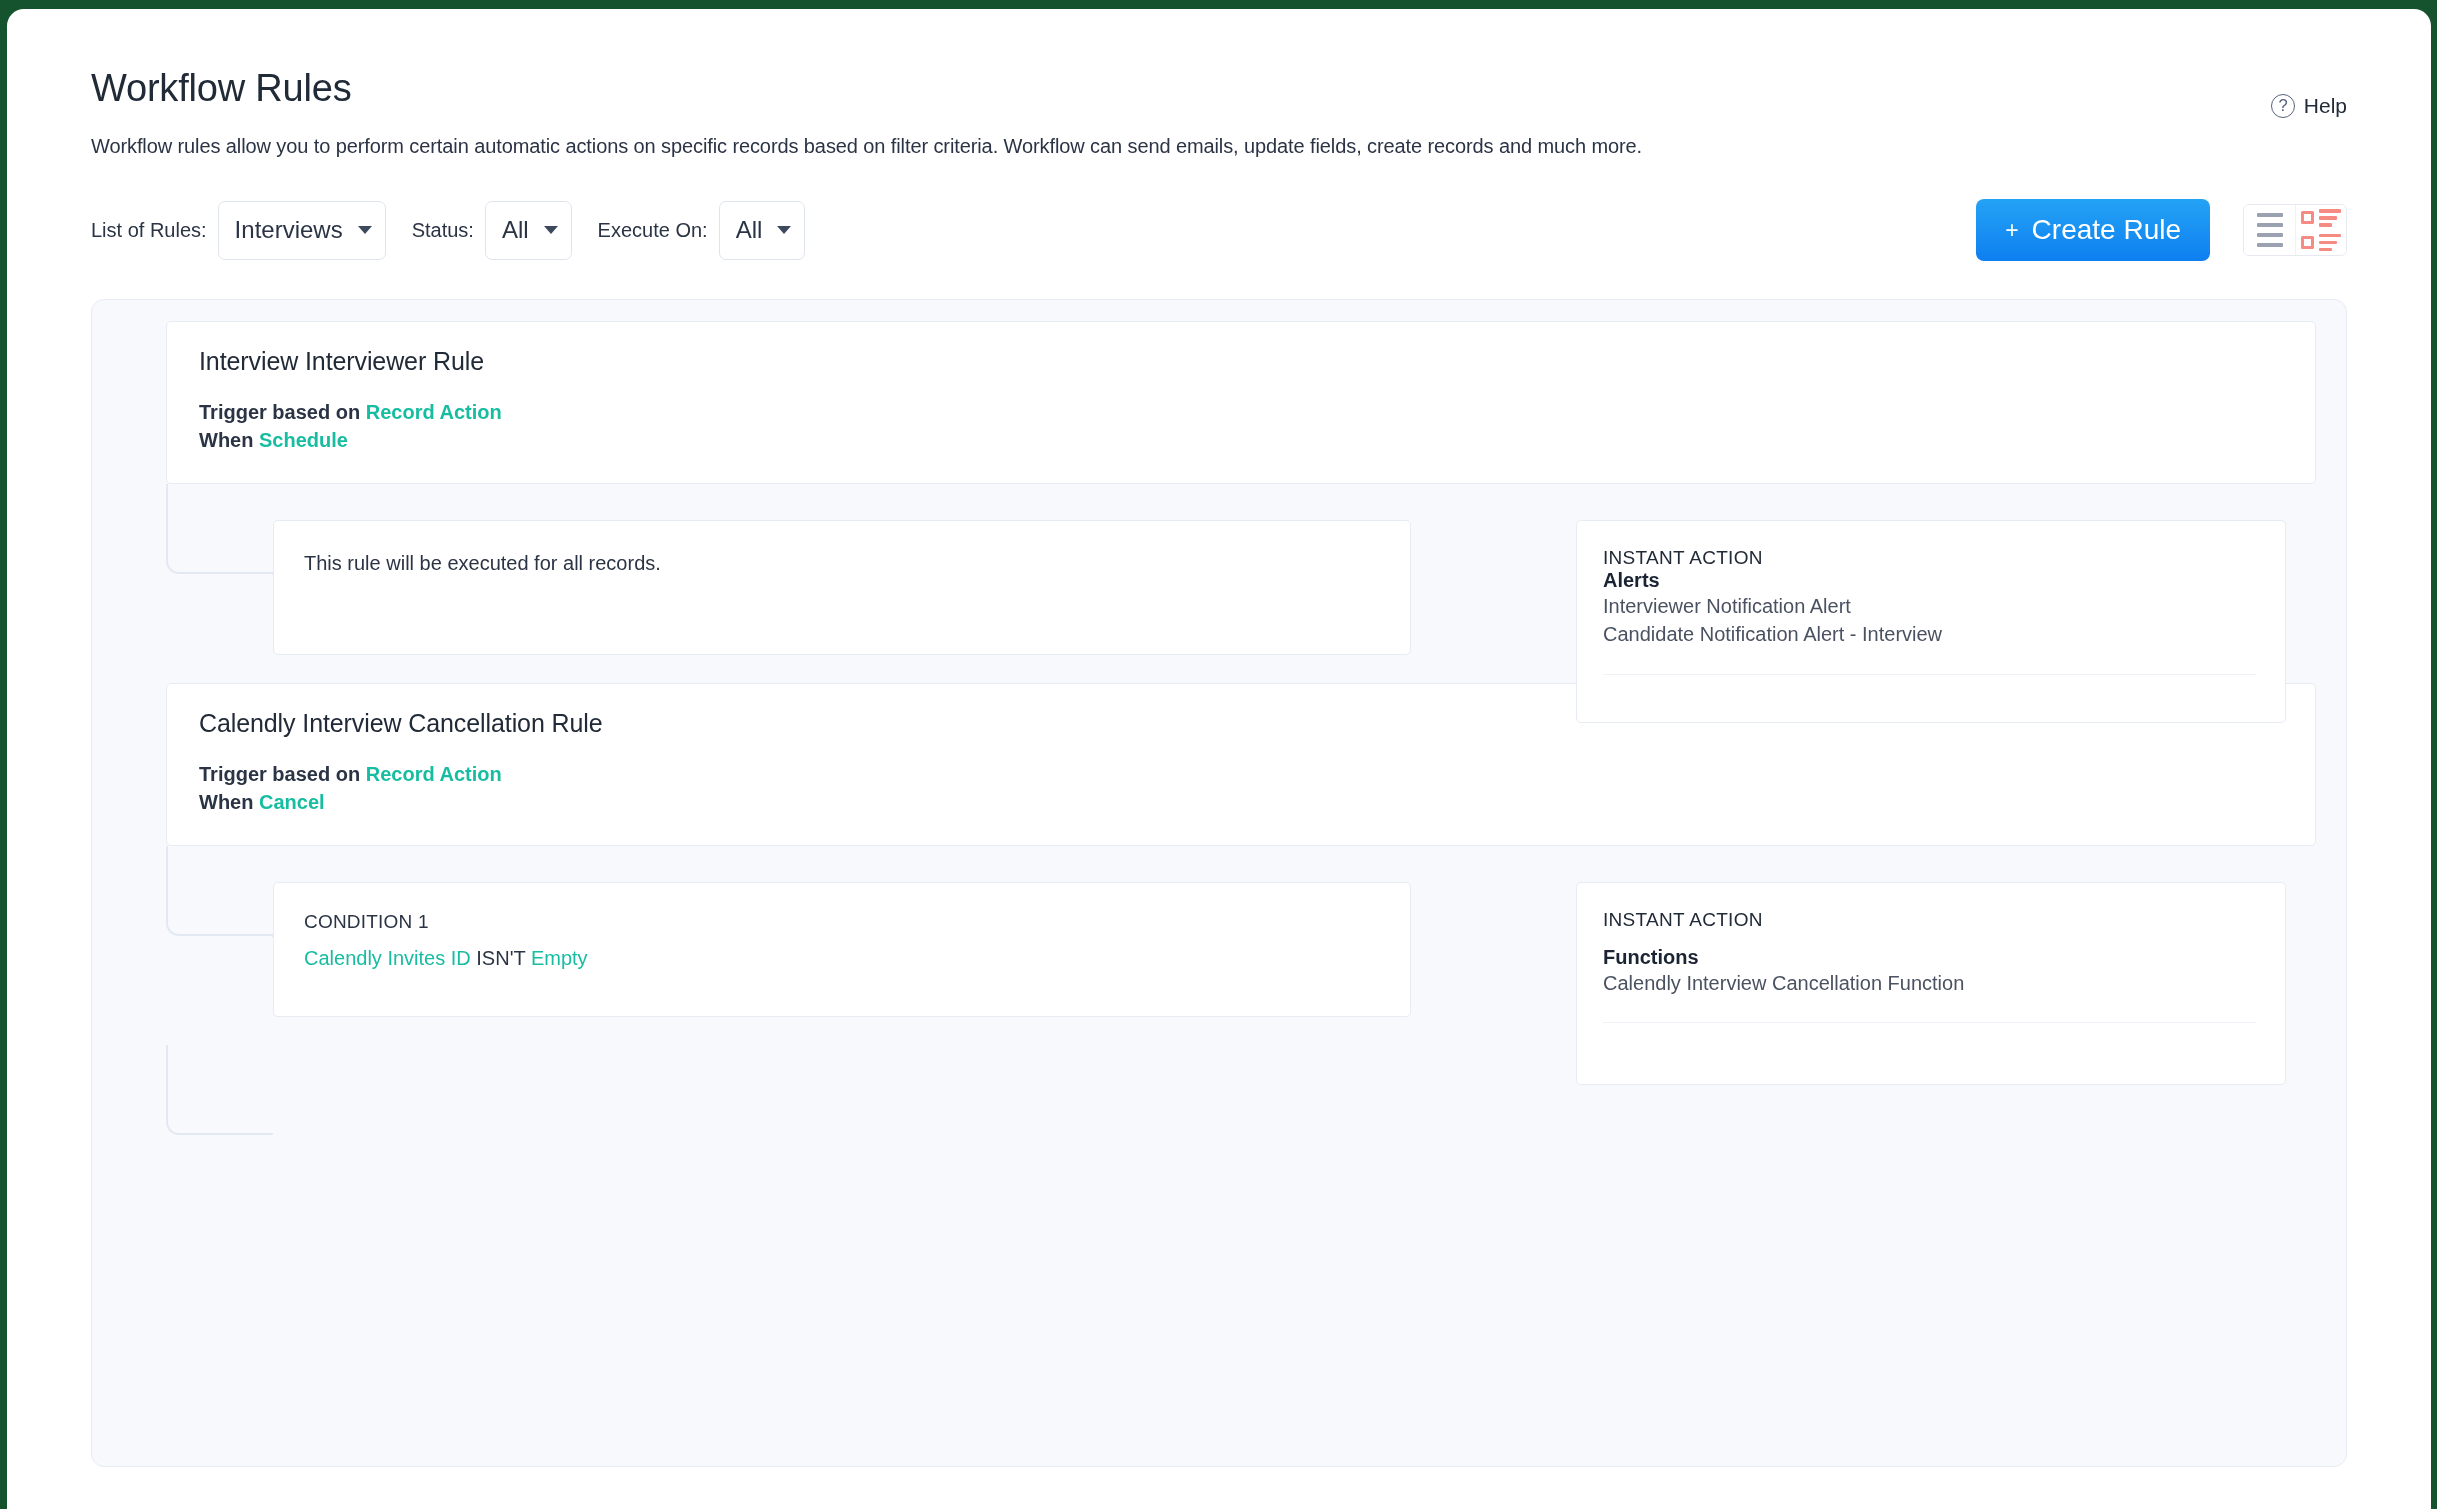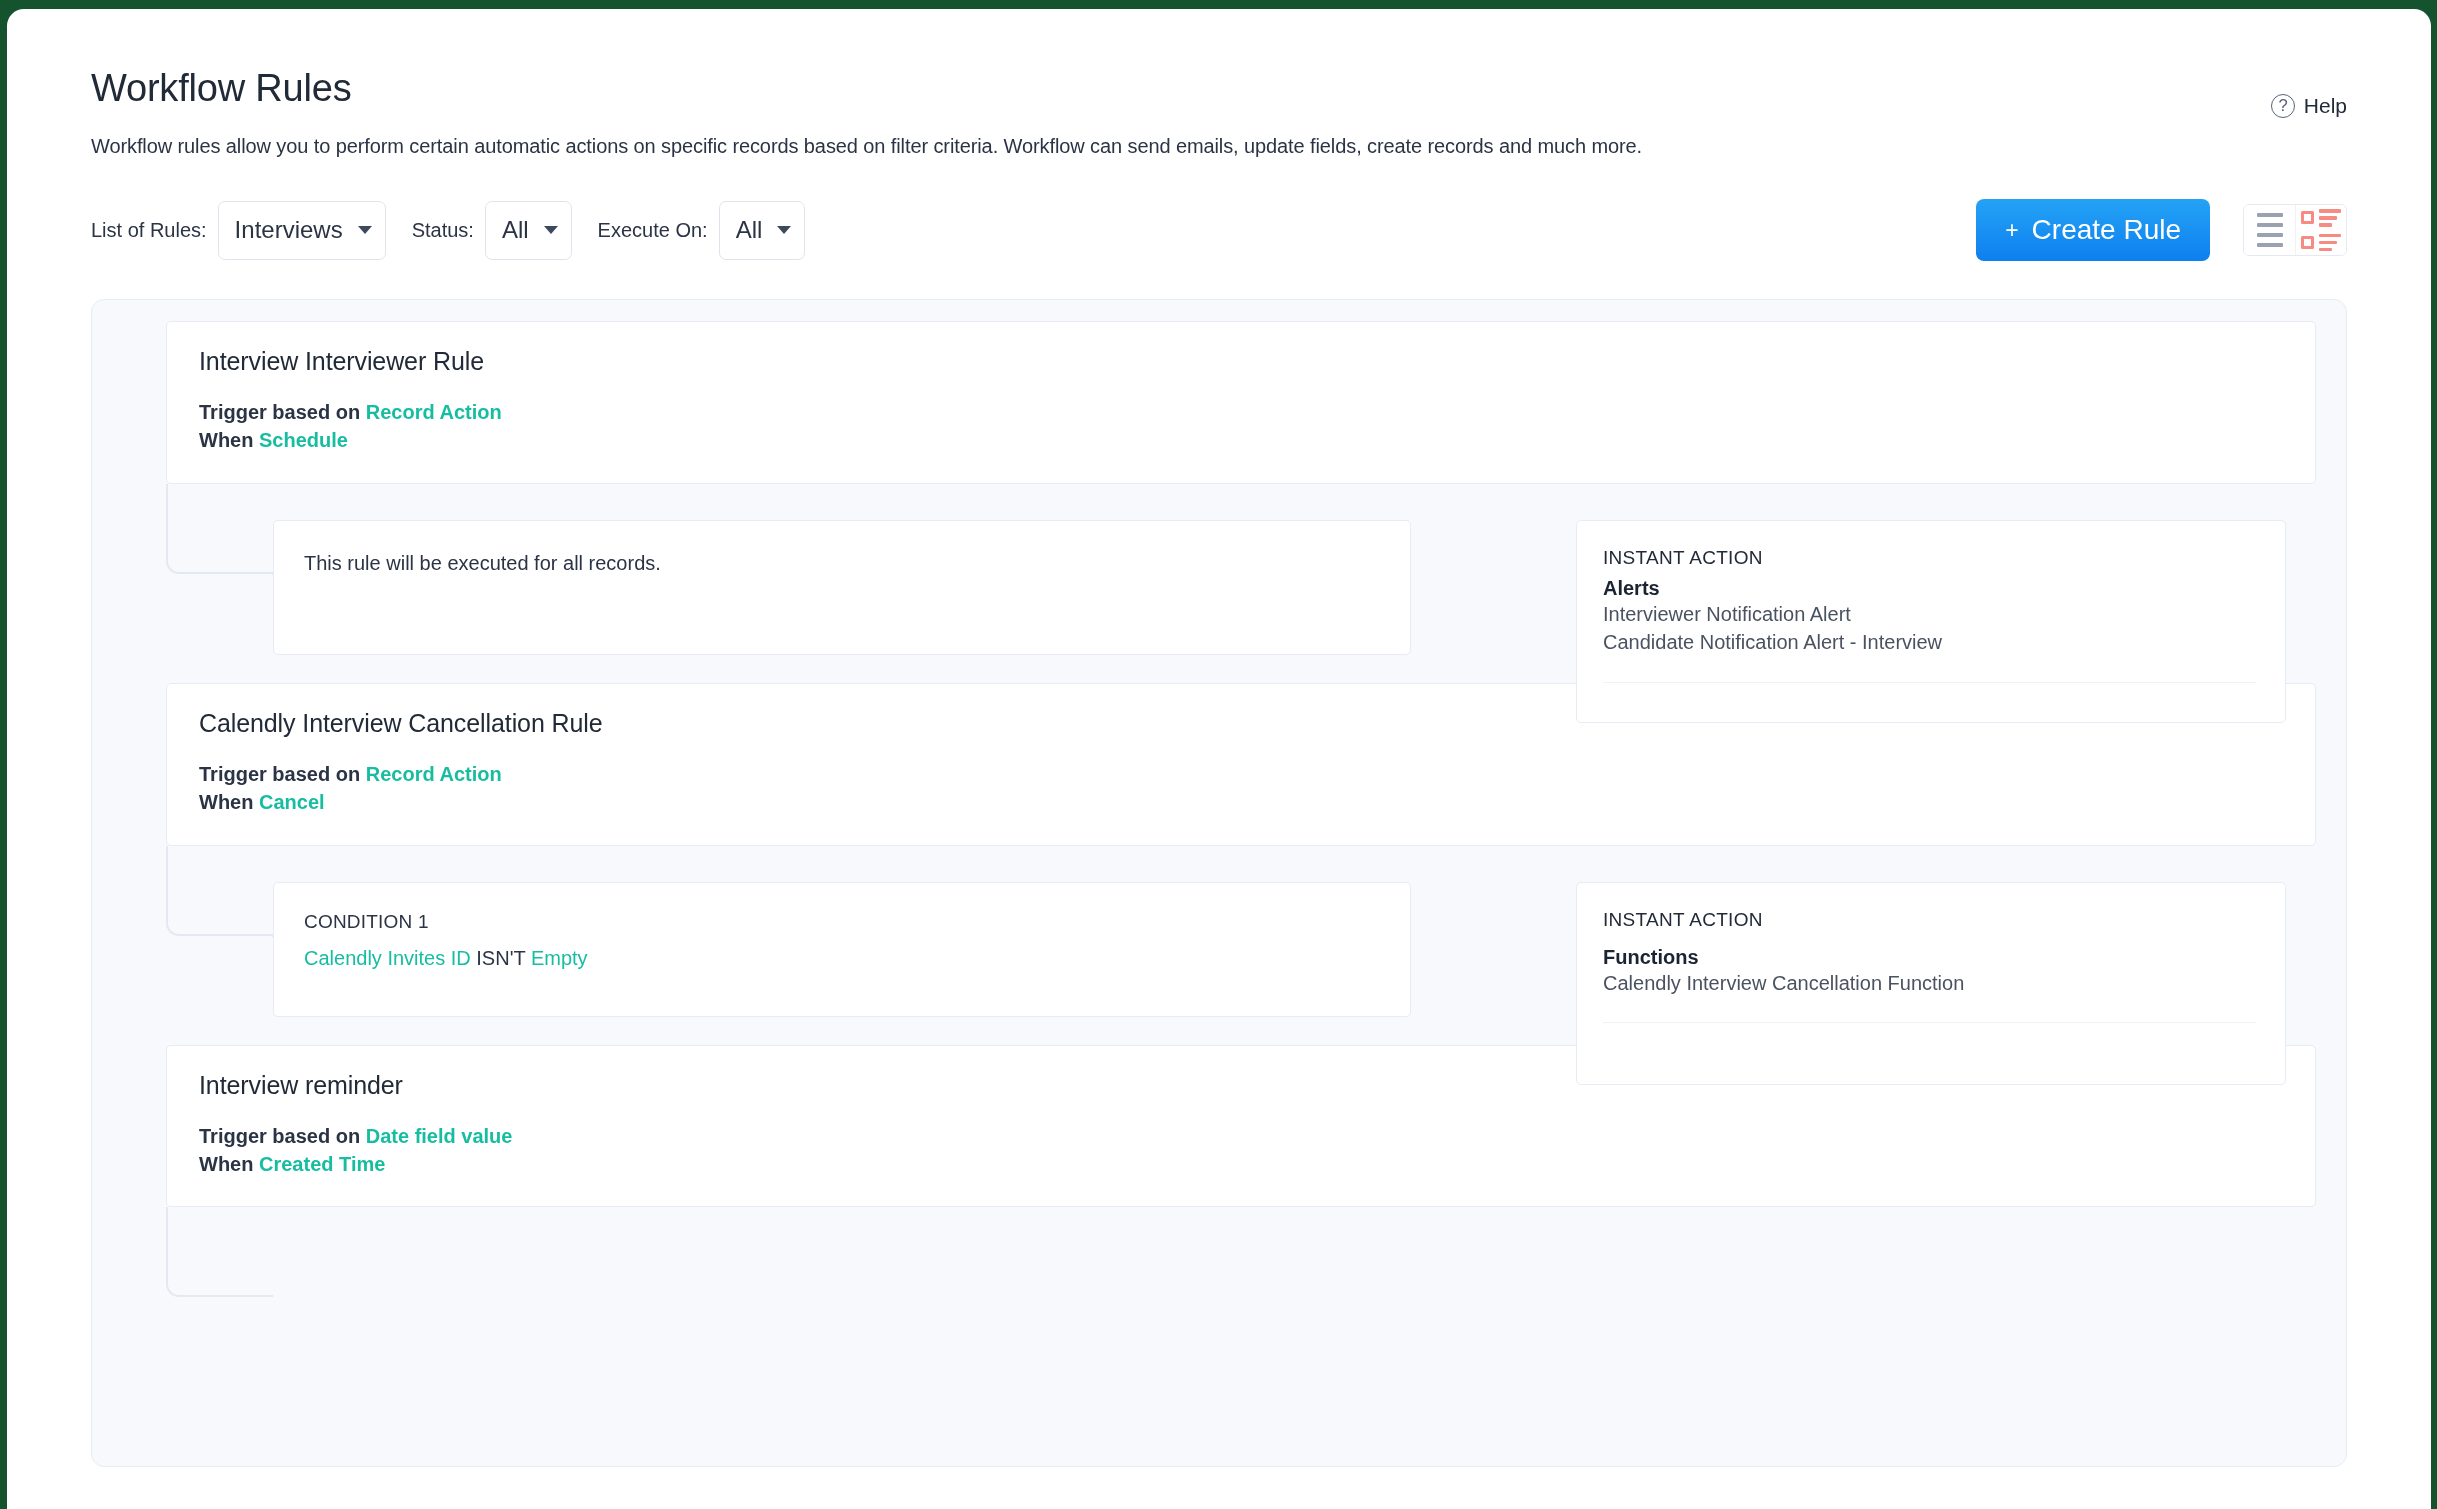--- a/index.html
+++ b/index.html
@@ -268,21 +268,21 @@
     z-index: 2;
   }
   .action-kicker {
     font-size: 19px; color: #212a37;
     letter-spacing: 0.3px;
     font-weight: 400;
   }
   .action-type {
     font-size: 20px; color: #1b2433;
     font-weight: 700;
-    margin-top: 8px;
+    margin-top: 0;
   }
   .action-type.gap { margin-top: 15px; }
   .action-item {
     font-size: 20px;
     color: #4a5261;
     line-height: 1.42;
   }
   .action-sep {
     margin-top: 25px;
     height: 1.5px;
@@ -438,33 +438,20 @@
           <div class="action-box">
             <div class="action-kicker">INSTANT ACTION</div>
             <div class="action-type gap">Functions</div>
             <div class="action-item">Calendly Interview Cancellation Function</div>
             <div class="action-sep"></div>
           </div>
         </div>
       </div>
 
       <div class="rule-block">
-        <div class="rule-card">
-          <div class="rule-name">Interview reminder</div>
-          <div class="rule-meta">
-            <div class="rule-meta-line">
-              <span>Trigger based on</span>
-              <span class="accent">Date field value</span>
-            </div>
-            <div class="rule-meta-line">
-              <span>When</span>
-              <span class="accent">Created Time</span>
-            </div>
-          </div>
-        </div>
 
         <div class="rule-body">
           <div class="connector"></div>
         </div>
       </div>
 
     </div>
   </div>
 </div>
 

